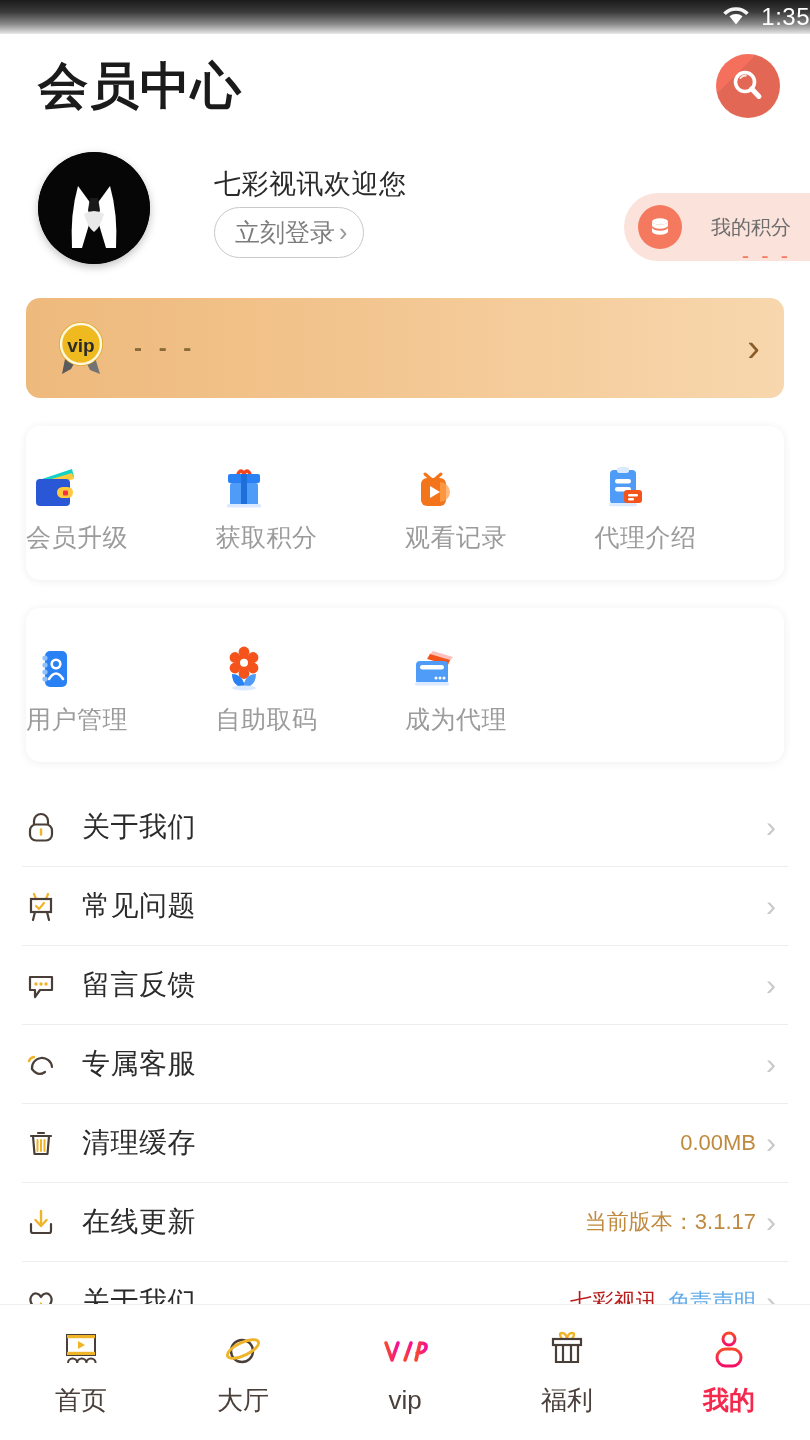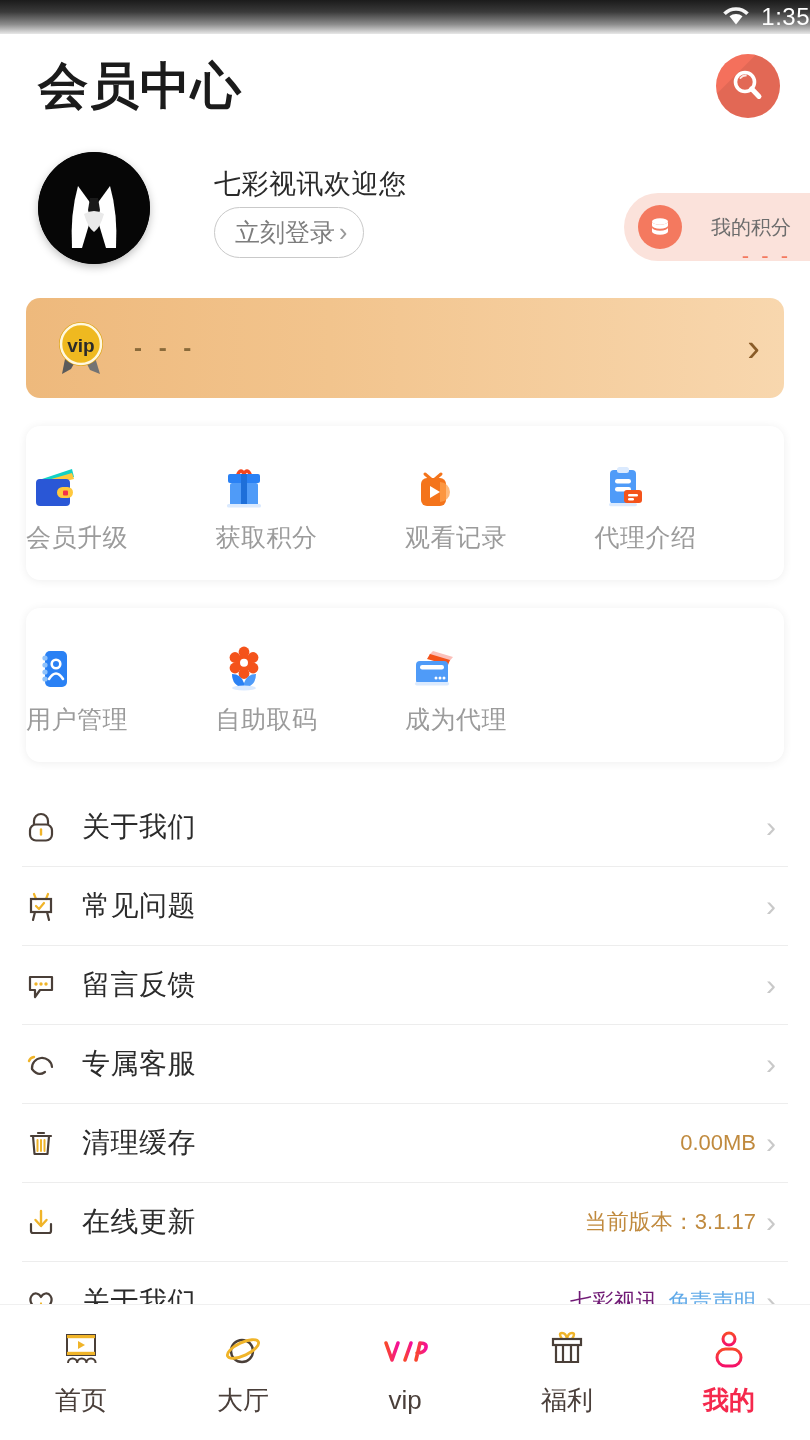--- a/index.html
+++ b/index.html
@@ -93,21 +93,21 @@
   .list { margin-top: 26px; padding: 0 22px 0 0; }
   .list-row {
     display:flex; align-items:center; height: 79px; margin-left: 22px;
     border-bottom: 1px solid #ededed; position:relative;
   }
   .list-row:last-child { border-bottom: none; }
   .row-icon { width: 38px; height: 38px; flex:none; display:flex; align-items:center; justify-content:center;}
   .row-label { margin-left: 22px; font-size: 28px; color:#2b2b2b; letter-spacing:.5px;}
   .row-right { margin-left:auto; display:flex; align-items:center; gap: 10px; padding-right: 12px;}
   .row-value { font-size: 22px; color:#c08a3e; }
-  .row-value.brand { color:#701a75;text-align:center; }
+  .row-value.brand { color:#b91c1c;text-align:center; }
   .row-value.link { color:#5fa9e8; }
   .row-chev { color:#c9c9c9; font-size: 30px; font-weight: 300; line-height: 1;}
 
   
   .bottomnav {
     position:absolute; left:0; bottom:0; width: 810px; height: 136px;
     background:#fff; display:grid; grid-template-columns: repeat(5,1fr);
     align-items:center; border-top: 1px solid #f0f0f0;
   }
   .nav-item { display:flex; flex-direction:column; align-items:center; gap: 8px; }

